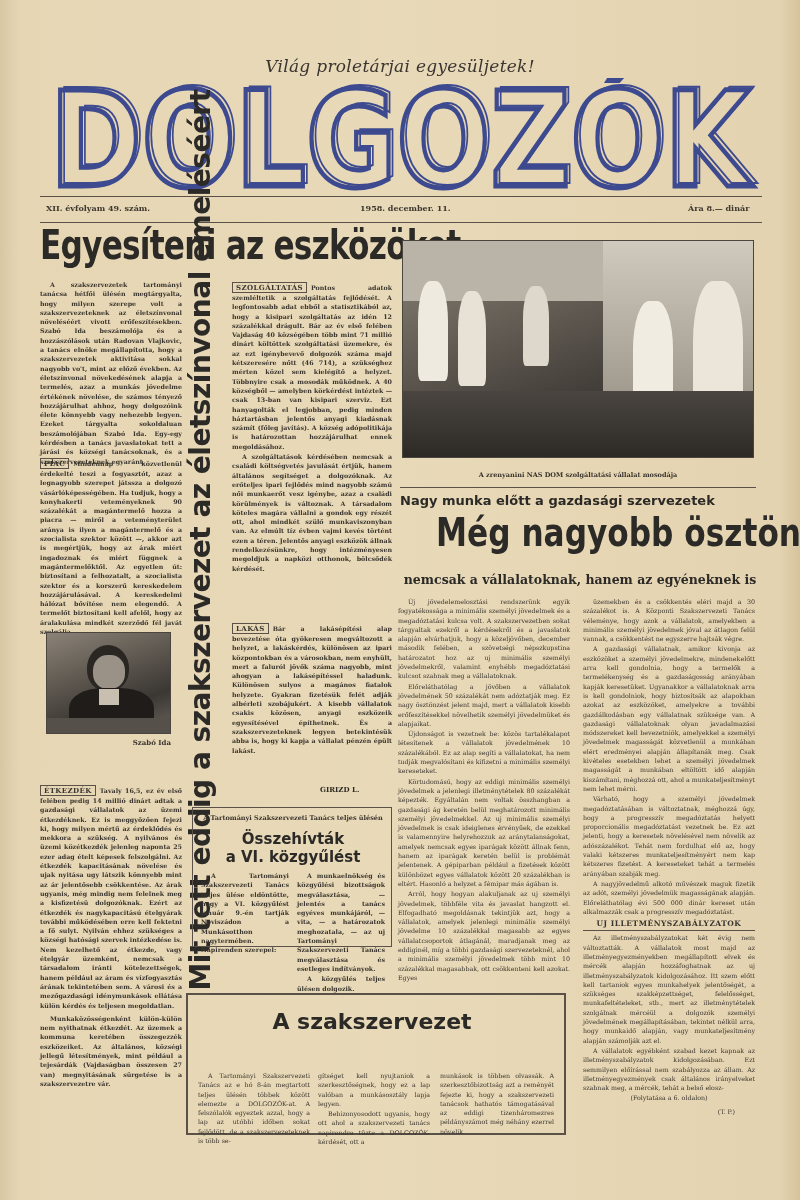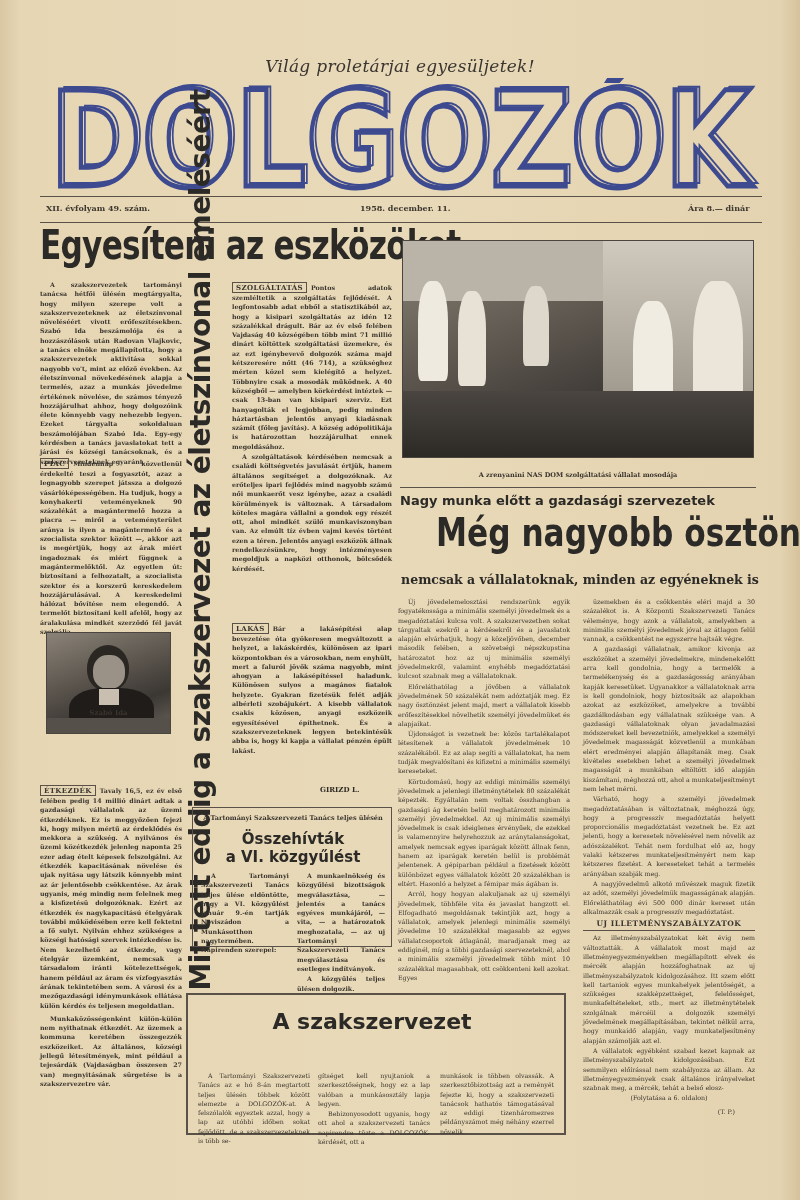--- a/index.html
+++ b/index.html
@@ -119,21 +119,21 @@
     <p style="text-indent:0;"><span class="tag">PIAC</span><span>Mindennap közvetlenül érdekelté teszi a fogyasztót, azaz a legnagyobb szerepet játssza a dolgozó vásárlóképességében. Ha tudjuk, hogy a konyhakerti veteményeknek 90 százalékát a magántermelő hozza a piacra — miről a veteményterület aránya is ilyen a magántermelő és a szocialista szektor között —, akkor azt is megértjük, hogy az árak miért ingadoznak és miért függnek a magántermelőktől. Az egyetlen út: biztosítani a felhozatalt, a szocialista szektor és a korszerű kereskedelem hozzájárulásával. A kereskedelmi hálózat bővítése nem elegendő. A termelőt biztosítani kell afelől, hogy az áralakulása mindkét szerződő fél javát szolgálja.</span></p>
   </div>
 
   <div class="abs photo" style="left:46px; top:632px; width:125px; height:102px;">
     <div class="shape" style="left:40px; top:12px; width:42px; height:46px; border-radius:50% 50% 45% 45%; background:#2a2622;"></div>
     <div class="shape" style="left:46px; top:22px; width:32px; height:34px; border-radius:45%; background:#9a9187;"></div>
     <div class="shape" style="left:22px; top:55px; width:85px; height:50px; border-radius:40% 40% 0 0; background:#1f1c19;"></div>
     <div class="shape" style="left:52px; top:56px; width:20px; height:16px; background:#c9bfb1;"></div>
     <div class="shape" style="left:0; top:85px; width:125px; height:17px; background:#55504a;"></div>
   </div>
-  <div class="abs caption" style="left:46px; top:708px; width:125px;">Szabó Ida</div>
+  <div class="abs caption" style="left:46px; top:738px; width:125px;text-align:right;">Szabó Ida</div>
 
   <div class="abs col-text" style="left:40px; top:785px; width:142px;">
     <p style="text-indent:0;"><span class="tag">ÉTKEZDÉK</span><span>Tavaly 16,5, ez év első felében pedig 14 millió dinárt adtak a gazdasági vállalatok az üzemi étkezdéknek. Ez is meggyőzően fejezi ki, hogy milyen mértű az érdeklődés és mekkora a szükség. A nyilvános és üzemi közétkezdék jelenleg naponta 25 ezer adag ételt képesek felszolgálni. Az étkezdék kapacitásának növelése és ujak nyitása ugy látszik könnyebb mint az ár jelentősebb csökkentése. Az árak ugyanis, még mindig nem felelnek meg a kisfizetésü dolgozóknak. Ezért az étkezdék és nagykapacitású ételgyárak további működésében erre kell fektetni a fő sulyt. Nyilván ehhez szükséges a községi hatósági szervek intézkedése is. Nem kezelhető az étkezde, vagy ételgyár üzemként, nemcsak a társadalom iránti kötelezettségek, hanem például az áram és vízfogyasztás árának tekintetében sem. A városi és a mezőgazdasági idénymunkások ellátása külön kérdés és teljesen megoldatlan.</span></p>
     <p style="margin-top:4px;">Munkaközösségenként külön-külön nem nyithatnak étkezdét. Az üzemek a kommuna keretében összegezzék eszközeiket. Az általános, községi jellegű létesítmények, mint például a tejesárdák (Vajdaságban összesen 27 van) megnyitásának sürgetése is a szakszervezetre vár.</p>
   </div>
 
   <div class="abs vertical-head" style="top:245px; height:590px;">
     <span style="top:295px;">Mit tett eddig a szakszervezet az életszínvonal emeléséért</span>
   </div>
 
@@ -154,21 +154,21 @@
     <div class="shape" style="left:120px; top:45px; width:26px; height:80px; background:#ded8cc; border-radius:40% 40% 10% 10%;"></div>
     <div class="shape" style="left:230px; top:60px; width:40px; height:120px; background:#f1ece2; border-radius:40% 40% 10% 10%;"></div>
     <div class="shape" style="left:290px; top:40px; width:50px; height:150px; background:#ebe5da; border-radius:40% 40% 10% 10%;"></div>
     <div class="shape" style="left:0; top:150px; width:352px; height:68px; background:linear-gradient(180deg,#4a4540,#2c2925);"></div>
   </div>
   <div class="abs caption" style="left:402px; top:463px; width:352px; font-size:6.5px;margin-top:8px;">A zrenyanini NAS DOM szolgáltatási vállalat mosodája</div>
   <div class="abs rule-h" style="left:400px; top:487px; width:356px;"></div>
 
   <div class="abs sub-kicker">Nagy munka előtt a gazdasági szervezetek</div>
   <div class="abs big-head">Még nagyobb ösztönzés,</div>
-  <div class="abs sub-deck">nemcsak a vállalatoknak, minden az egyéneknek is</div>
+  <div class="abs sub-deck">nemcsak a vállalatoknak, hanem az egyéneknek is</div>
 
   <div class="abs col-text" style="left:398px; top:597px; width:172px; font-weight:normal;">
     <p>Új jövedelemelosztási rendszerünk egyik fogyatékossága a minimális személyi jövedelmek és a megadóztatási kulcsa volt. A szakszervezetben sokat tárgyaltak ezekről a kérdésekről és a javaslatok alapján elvárhatjuk, hogy a közeljövőben, december második felében, a szövetségi népszkupstina határozatot hoz az uj minimális személyi jövedelmekről, valamint enyhébb megadóztatási kulcsot szabnak meg a vállalatoknak.</p>
     <p>Előreláthatólag a jövőben a vállalatok jövedelmének 50 százalékát nem adóztatják meg. Ez nagy ösztönzést jelent majd, mert a vállalatok kisebb erőfeszítésekkel növelhetik személyi jövedelmüket és alapjaikat.</p>
     <p>Újdonságot is vezetnek be: közös tartalékalapot létesítenek a vállalatok jövedelmének 10 százalékából. Ez az alap segíti a vállalatokat, ha nem tudják megvalósítani és kifizetni a minimális személyi kereseteket.</p>
     <p>Körtudomású, hogy az eddigi minimális személyi jövedelmek a jelenlegi illetménytételek 80 százalékát képezték. Egyáltalán nem voltak összhangban a gazdasági ág keretén belül meghatározott minimális személyi jövedelmekkel. Az uj minimális személyi jövedelmek is csak ideiglenes érvényűek, de ezekkel is valamennyire helyrehozzuk az aránytalanságokat, amelyek nemcsak egyes iparágak között állnak fenn, hanem az iparágak keretén belül is problémát jelentenek. A gépiparban például a fizetések között különbözet egyes vállalatok között 20 százalékban is eltért. Hasonló a helyzet a fémipar más ágában is.</p>
     <p>Arról, hogy hogyan alakuljanak az uj személyi jövedelmek, többféle vita és javaslat hangzott el. Elfogadható megoldásnak tekintjük azt, hogy a vállalatok, amelyek jelenlegi minimális személyi jövedelme 10 százalékkal magasabb az egyes vállalatcsoportok átlagánál, maradjanak meg az eddiginél, míg a többi gazdasági szervezeteknél, ahol a minimális személyi jövedelmek több mint 10 százalékkal magasabbak, ott csökkenteni kell azokat. Egyes</p>
   </div>
 
   <div class="abs col-text" style="left:583px; top:597px; width:172px; font-weight:normal;">

